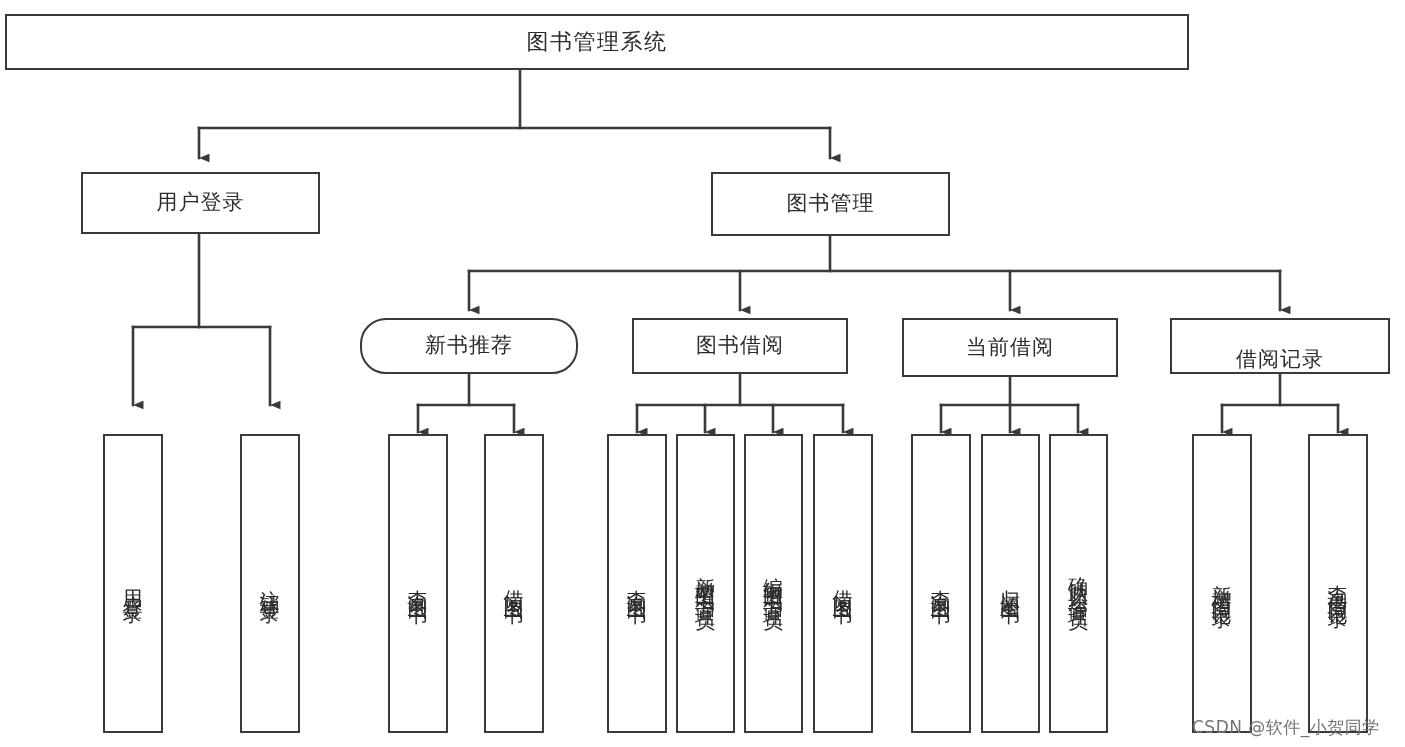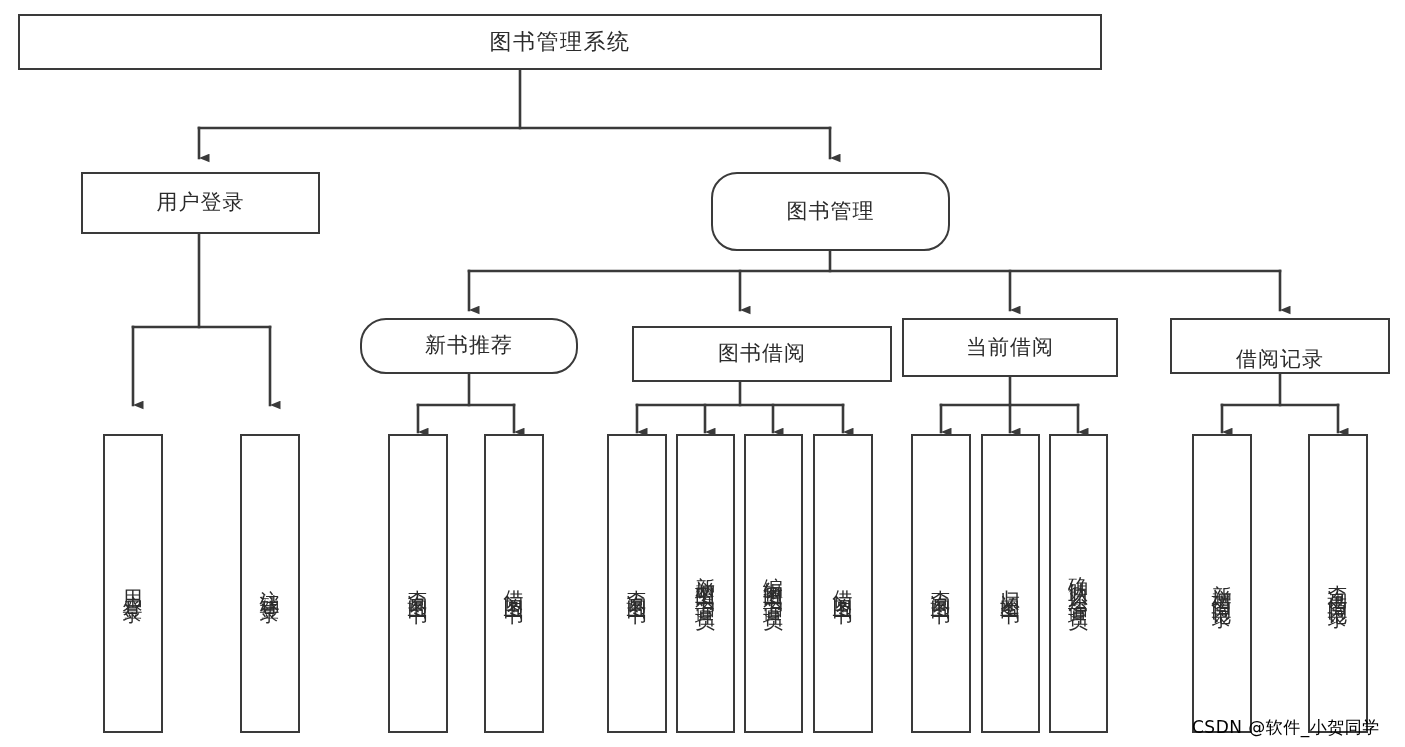--- a/index.html
+++ b/index.html
@@ -49,21 +49,21 @@
     writing-mode: vertical-rl;
     text-orientation: upright;
     font-size: 20px;
     letter-spacing: 5px;
     line-height: 1.0;
     text-align: center;
     white-space: nowrap;
   }
   .watermark {
     position: absolute;
-    color: #000000;
+    color: #737373;
     font-size: 17px;
     letter-spacing: 0.5px;
     white-space: nowrap;
     user-select: none;
   }
 </style>
 </head>
 <body>
 
 <div id="canvas">
@@ -111,37 +111,37 @@
       <path d="M 1010 405 L 1010 432" marker-end="url(#arrowhead)"></path>
       <path d="M 1078 405 L 1078 432" marker-end="url(#arrowhead)"></path>
 
       <path d="M 1280 374 L 1280 405"></path>
       <path d="M 1222 405 L 1338 405"></path>
       <path d="M 1222 405 L 1222 432" marker-end="url(#arrowhead)"></path>
       <path d="M 1338 405 L 1338 432" marker-end="url(#arrowhead)"></path>
     </g>
   </svg>
 
-  <div class="node node-h node-root" style="left:18px; top:14px; width:1084px; height:56px;">
+  <div class="node node-h node-root" style="left:5px; top:14px; width:1184px; height:56px;">
     <span>图书管理系统</span>
   </div>
 
   <div class="node node-h" style="left:81px; top:172px; width:239px; height:62px;">
     <span>用户登录</span>
   </div>
 
-  <div class="node node-h" style="left:711px; top:172px; width:239px; height:79px;border-radius:26px;">
+  <div class="node node-h" style="left:711px; top:172px; width:239px; height:64px;">
     <span>图书管理</span>
   </div>
 
   <div class="node node-h" style="left:360px; top:318px; width:218px; height:56px;border-radius:26px;">
     <span>新书推荐</span>
   </div>
 
-  <div class="node node-h" style="left:632px; top:318px; width:260px; height:56px;margin-top:8px;">
+  <div class="node node-h" style="left:632px; top:318px; width:216px; height:56px;">
     <span>图书借阅</span>
   </div>
 
   <div class="node node-h" style="left:902px; top:318px; width:216px; height:59px;">
     <span>当前借阅</span>
   </div>
 
   <div class="node node-h" style="left:1170px; top:318px; width:220px; height:56px;align-items:flex-end;">
     <span>借阅记录</span>
   </div>

